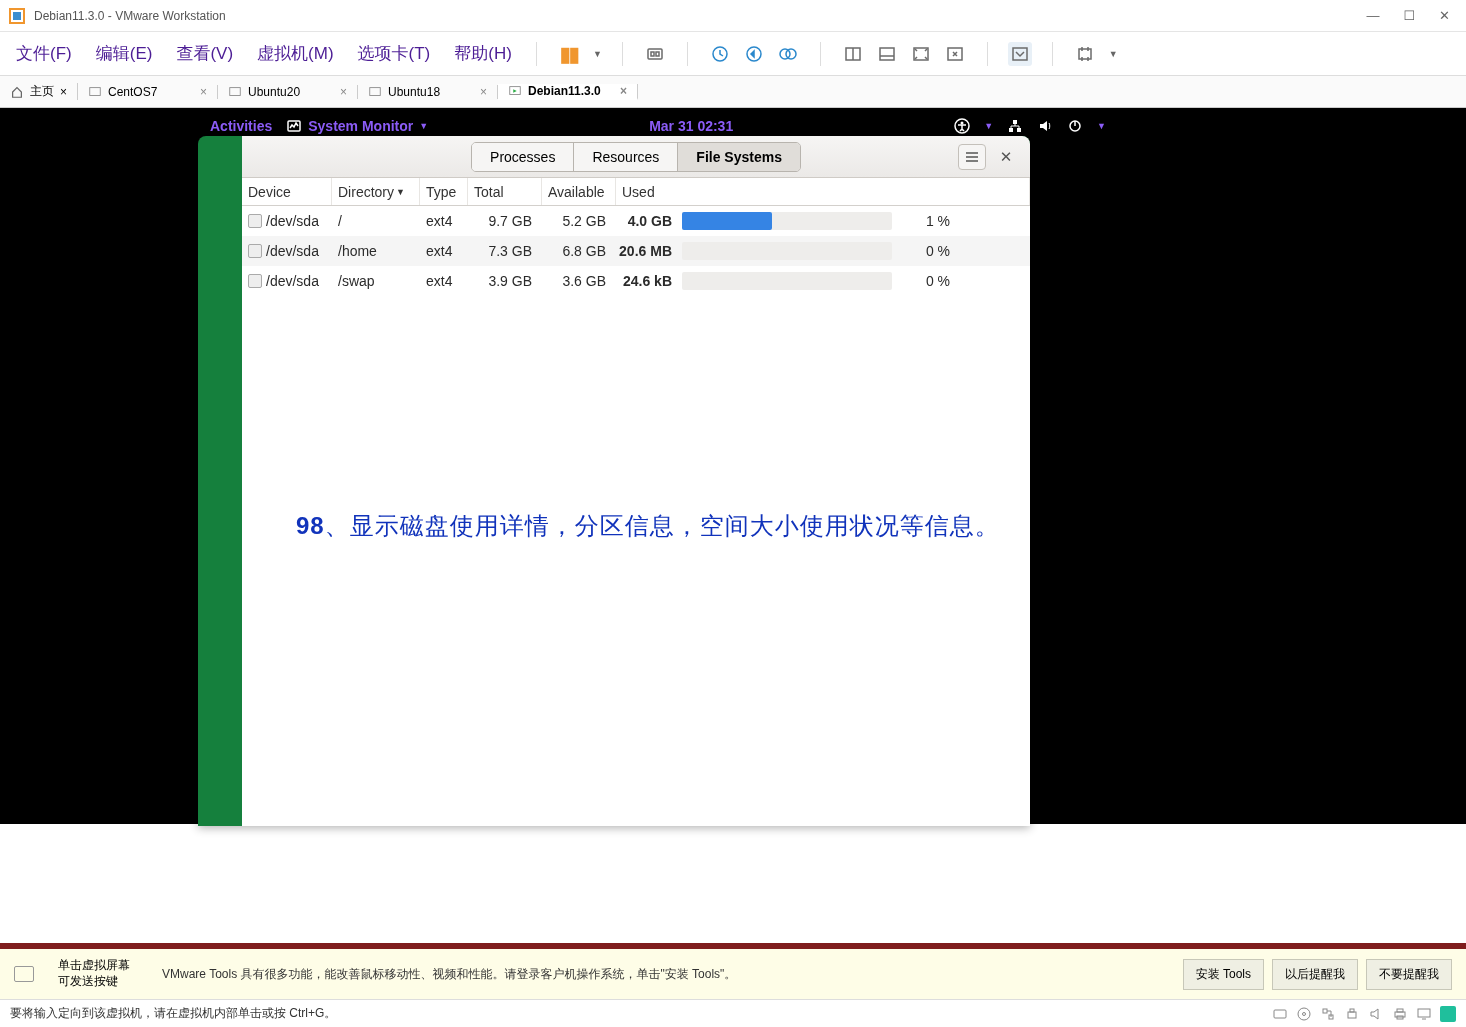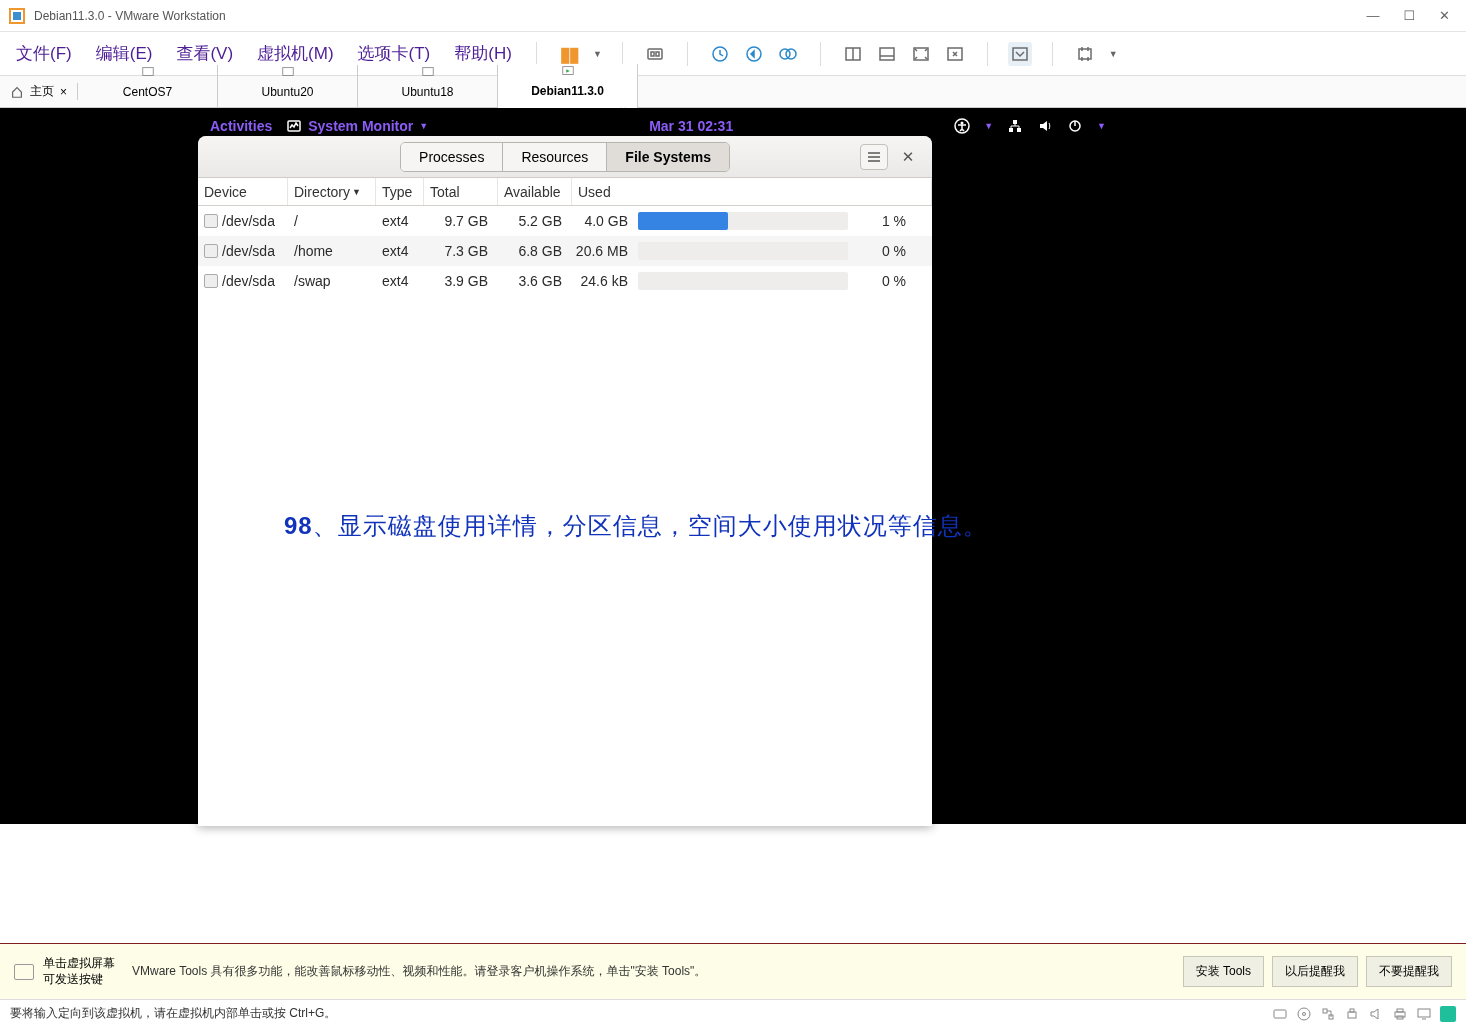--- a/index.html
+++ b/index.html
@@ -18,69 +18,69 @@
 .menu-sep { width: 1px; height: 24px; background: #ddd; margin: 0 4px; }
 .tb-icon { width: 24px; height: 24px; display: inline-flex; align-items: center; justify-content: center; color: #6b6b6b; }
 .tb-pause { color: #f0962e; font-weight: bold; font-size: 20px; letter-spacing: -2px; }
 .tb-group { display: flex; align-items: center; gap: 10px; }
 .tb-blue svg { stroke: #2a88cc; }
 .tb-highlight { background: #e8f0f7; border-radius: 3px; padding: 2px; }
 
 
 .tabsbar { height: 32px; display: flex; align-items: center; background: #fafafa; border-bottom: 1px solid #ccc; }
 .home-tab { display: flex; align-items: center; padding: 0 10px; border-right: 1px solid #ccc; gap: 6px; font-size: 12px; }
-.vm-tab { display: flex; align-items: center; padding: 0 10px; gap: 6px; border-right: 1px solid #ccc; font-size: 12px; position: relative; min-width: 140px; flex-direction: column; }
+.vm-tab { display: flex; align-items: center; padding: 0 10px; gap: 6px; border-right: 1px solid #ccc; font-size: 12px; position: relative; min-width: 140px; }
 .vm-tab.active { background: #fff; border-bottom: 2px solid #fff; margin-bottom: -1px; font-weight: bold; }
 .vm-tab .tab-close { color: #888; margin-left: auto; font-size: 12px; }
 .tab-icon { width: 14px; height: 14px; }
 
 
 .vm-viewport { position: relative; height: 716px; background: #000; }
 .gnome-topbar { height: 28px; background: #000; color: #8b5cf6; display: flex; align-items: center; padding: 0 12px; font-size: 14px; font-weight: 600; gap: 14px; }
 .gnome-topbar .activities { }
 .gnome-topbar .appmenu { display: flex; align-items: center; gap: 6px; }
 .gnome-topbar .center { flex: 1; text-align: center; }
 .gnome-topbar .right { display: flex; align-items: center; gap: 14px; }
 
 
-.sysmon { position: absolute; left: 198px; top: 28px; width: 734px; background: #a3a3a3; border-radius: 8px 8px 0 0; box-shadow: 0 2px 10px rgba(0,0,0,0.3); overflow: hidden; }
+.sysmon { position: absolute; left: 198px; top: 28px; width: 832px; background: #15803d; border-radius: 8px 8px 0 0; box-shadow: 0 2px 10px rgba(0,0,0,0.3); overflow: hidden; padding-left: 44px; }
 .sysmon-header { height: 42px; background: linear-gradient(#f6f5f4, #ebe9e7); display: flex; align-items: center; justify-content: center; position: relative; border-bottom: 1px solid #cfcbc6; }
 .sysmon-tabs { display: flex; border: 1px solid #b8b4ae; border-radius: 5px; overflow: hidden; }
 .sysmon-tab { padding: 6px 18px; font-size: 14px; background: #f6f5f4; cursor: default; border-right: 1px solid #b8b4ae; }
 .sysmon-tab:last-child { border-right: none; }
 .sysmon-tab.active { background: #e0ddd9; font-weight: bold; }
 .sysmon-header .hamburger { position: absolute; right: 44px; top: 8px; width: 28px; height: 26px; border: 1px solid #c4c0ba; border-radius: 4px; display: flex; align-items: center; justify-content: center; background: #f6f5f4; }
 .sysmon-header .closebtn { position: absolute; right: 10px; top: 8px; width: 28px; height: 26px; display: flex; align-items: center; justify-content: center; font-size: 15px; color: #555; }
 
 
 .fstable { background: #fff; }
 .fsthead { display: flex; font-size: 14px; color: #444; border-bottom: 1px solid #d3d0cc; height: 28px; align-items: center; }
 .fsthead > div, .fsrow > div { padding: 0 6px; overflow: hidden; white-space: nowrap; text-overflow: ellipsis; }
 .col-device { width: 90px; display: flex; align-items: center; gap: 4px; }
 .col-dir { width: 88px; }
 .col-type { width: 48px; }
 .col-total { width: 70px; text-align: right; }
 .col-avail { width: 74px; text-align: right; }
-.col-used { width: 66px; text-align: right; }
+.col-used { width: 66px; text-align: right; font-weight: bold; }
 .col-bar { width: 218px; padding: 0 4px !important; }
 .col-pct { width: 60px; text-align: right; }
 .fsthead .hdr { font-weight: 400; color: #333; border-right: 1px solid #e8e6e3; height: 100%; display: flex; align-items: center; }
 .fsrow { display: flex; height: 30px; align-items: center; font-size: 14px; color: #2b2b2b; }
 .fsrow:nth-child(even) { background: #f5f5f5; }
 .disk-icon { width: 14px; height: 14px; background: #eee; border: 1px solid #aaa; border-radius: 2px; flex-shrink: 0; }
 .bar { height: 18px; background: #eeedeb; border-radius: 2px; position: relative; width: 100%; }
 .bar-fill { height: 100%; background: #3584e4; border-radius: 2px; }
 .fs-content { height: 620px; background: #fff; }
 
 
-.annotation { position: absolute; left: 284px; top: 402px; font-family: SimSun, serif; font-size: 24px; color: #1133bb; font-weight: 400; letter-spacing: 1px; }
+.annotation { position: absolute; left: 296px; top: 402px; font-family: SimSun, serif; font-size: 24px; color: #1133bb; font-weight: 400; letter-spacing: 1px; }
 .annotation .num { font-weight: bold; }
 
 
-.infobar { position: absolute; left: 0; right: 0; bottom: 28px; height: 56px; background: #fefde7; border-top: 1px solid #7f1d1d; display: flex; align-items: center; padding: 16px 14px; gap: 9px; font-size: 12px; }
+.infobar { position: absolute; left: 0; right: 0; bottom: 28px; height: 56px; background: #fefde7; border-top: 6px solid #7f1d1d; display: flex; align-items: center; padding: 16px 14px; gap: 24px; font-size: 12px; }
 .infobar .kb-icon { width: 20px; height: 16px; border: 1px solid #999; border-radius: 2px; }
 .infobar .msg1 { width: 80px; line-height: 1.3; }
 .infobar .msg2 { flex: 1; color: #333; }
 .infobar .btns { display: flex; gap: 8px; }
 .infobar button { background: #efefe3; border: 1px solid #c7c7b8; padding: 6px 12px; font-size: 12px; }
 
 
 .statusbar { position: absolute; left: 0; right: 0; bottom: 0; height: 28px; display: flex; align-items: center; padding: 0 10px; font-size: 12px; background: #fff; border-top: 1px solid #ddd; color: #333; gap: 26px; }
 .statusbar .right-icons { margin-left: auto; display: flex; gap: 8px; align-items: center; }
 .status-icon { width: 16px; height: 16px; color: #888; }

